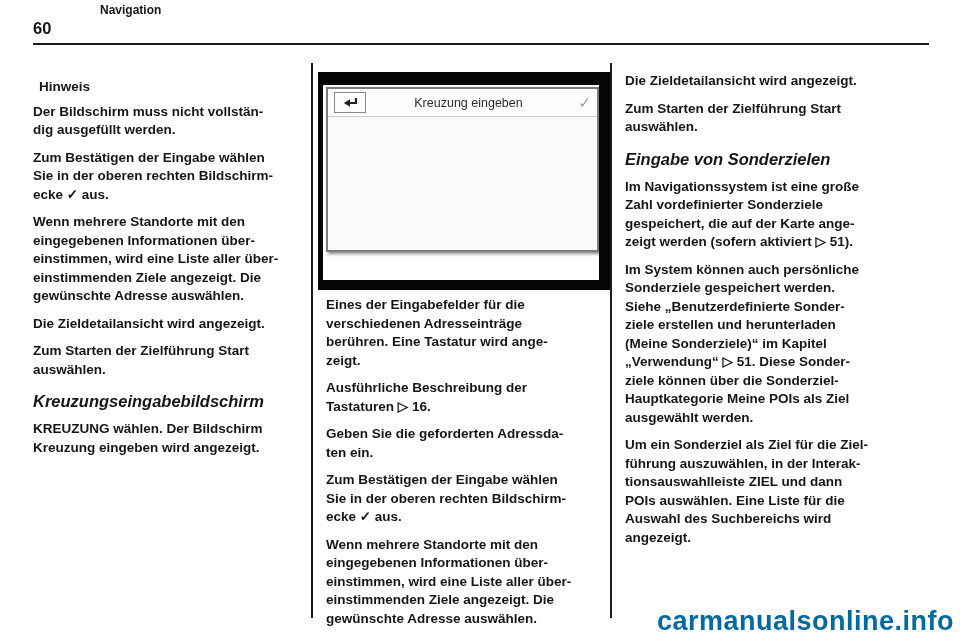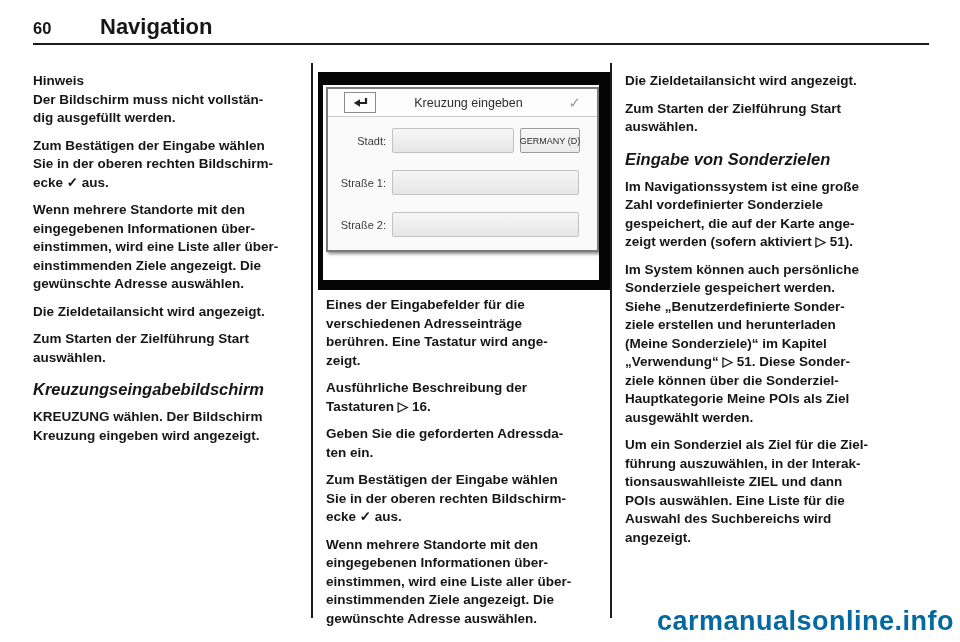--- a/index.html
+++ b/index.html
@@ -6,37 +6,37 @@
   body {
     width:960px; height:642px;
     background:#ffffff;
     position:relative;
     overflow:hidden;
     font-family:"Liberation Sans", sans-serif;
     color:#161616;
   }
   
   .pgnum   { position:absolute; left:33px;  top:19px; font-size:16.5px; font-weight:bold; }
-  .chapter { position:absolute; left:100px; top:14px; font-size:22px; font-weight:bold;text-align:center; }
+  .chapter { position:absolute; left:100px; top:3px; font-size:12px; font-weight:bold;text-align:center; }
   .hrule   { position:absolute; left:33px;  top:43px; width:896px; height:2px; background:#1c1c1c; }
   
   .vsep { position:absolute; top:63px; width:2px; height:555px; background:#1c1c1c; }
   .vsep.s1 { left:311px; }
   .vsep.s2 { left:610px; }
   
   .col { position:absolute; }
   .col1 { left:33px;  top:72px;  width:276px; }
   .col2 { left:326px; top:296px; width:282px; }
   .col3 { left:625px; top:72px;  width:303px; }
   .para {
     white-space:pre;
     font-size:13.5px; line-height:18.5px; font-weight:bold;
     margin:0 0 9px 0;
   }
-  .notehead { font-size:13.5px; line-height:18.5px; font-weight:bold; margin:0; }
+  .notehead { font-size:13.5px; line-height:18.5px; font-weight:bold; margin:6px; }
   .subhead  { font-size:16.5px; font-weight:bold; margin:13px 0 9px 0; white-space:pre;font-style:italic; }
   
   .figure {
     position:absolute; left:318px; top:72px;
     width:292px; height:218px;
     background:#050505;
   }
   .screen-inner {
     position:absolute; left:5px; top:13px; right:11px; bottom:10px;
     background:#ffffff;
@@ -44,21 +44,21 @@
   .dialog {
     position:absolute; left:3px; top:2px;
     width:273px; height:165px;
     background:#fafafa;
     border:2px solid #7b7b7b;
     box-sizing:border-box;
     box-shadow:2px 2px 3px rgba(0,0,0,0.45);
   }
   .dialog-header {
     display:flex; align-items:center;
-    height:27px; padding:0 16px;
+    height:27px; padding:0 6px;
     border-bottom:1px solid #cccccc;
     background:#fdfdfd;
   }
   .back-btn {
     width:30px; height:19px; flex:none;
     border:1px solid #8a8a8a; background:#fdfdfd;
     display:flex; align-items:center; justify-content:center;
   }
   .dialog-title { flex:1; text-align:center; font-size:12.5px; color:#2d2d2d; }
   .confirm-icon { width:20px; flex:none; text-align:right; color:#9a9a9a; font-size:15px; }
@@ -124,35 +124,20 @@
       <div class="dialog-header">
         <div class="back-btn">
           <svg width="16" height="12" viewBox="0 0 16 12">
             <path d="M14 1 L14 6 L7 6" fill="none" stroke="#222222" stroke-width="2.2"></path>
             <path d="M8 2.2 L1.8 6 L8 9.8 Z" fill="#222222"></path>
           </svg>
         </div>
         <div class="dialog-title">Kreuzung eingeben</div>
         <div class="confirm-icon">✓</div>
       </div>
-      <div class="dialog-body">
-        <div class="frow">
-          <span class="flabel">Stadt:</span>
-          <span class="finput city"></span>
-          <span class="country-btn">GERMANY (D)</span>
-        </div>
-        <div class="frow">
-          <span class="flabel">Straße 1:</span>
-          <span class="finput street"></span>
-        </div>
-        <div class="frow">
-          <span class="flabel">Straße 2:</span>
-          <span class="finput street"></span>
-        </div>
-      </div>
     </div>
   </div>
 </div>
 
 <div class="col col2">
   <div class="para">Eines der Eingabefelder für die
 verschiedenen Adresseinträge
 berühren. Eine Tastatur wird ange-
 zeigt.</div>
   <div class="para">Ausführliche Beschreibung der

